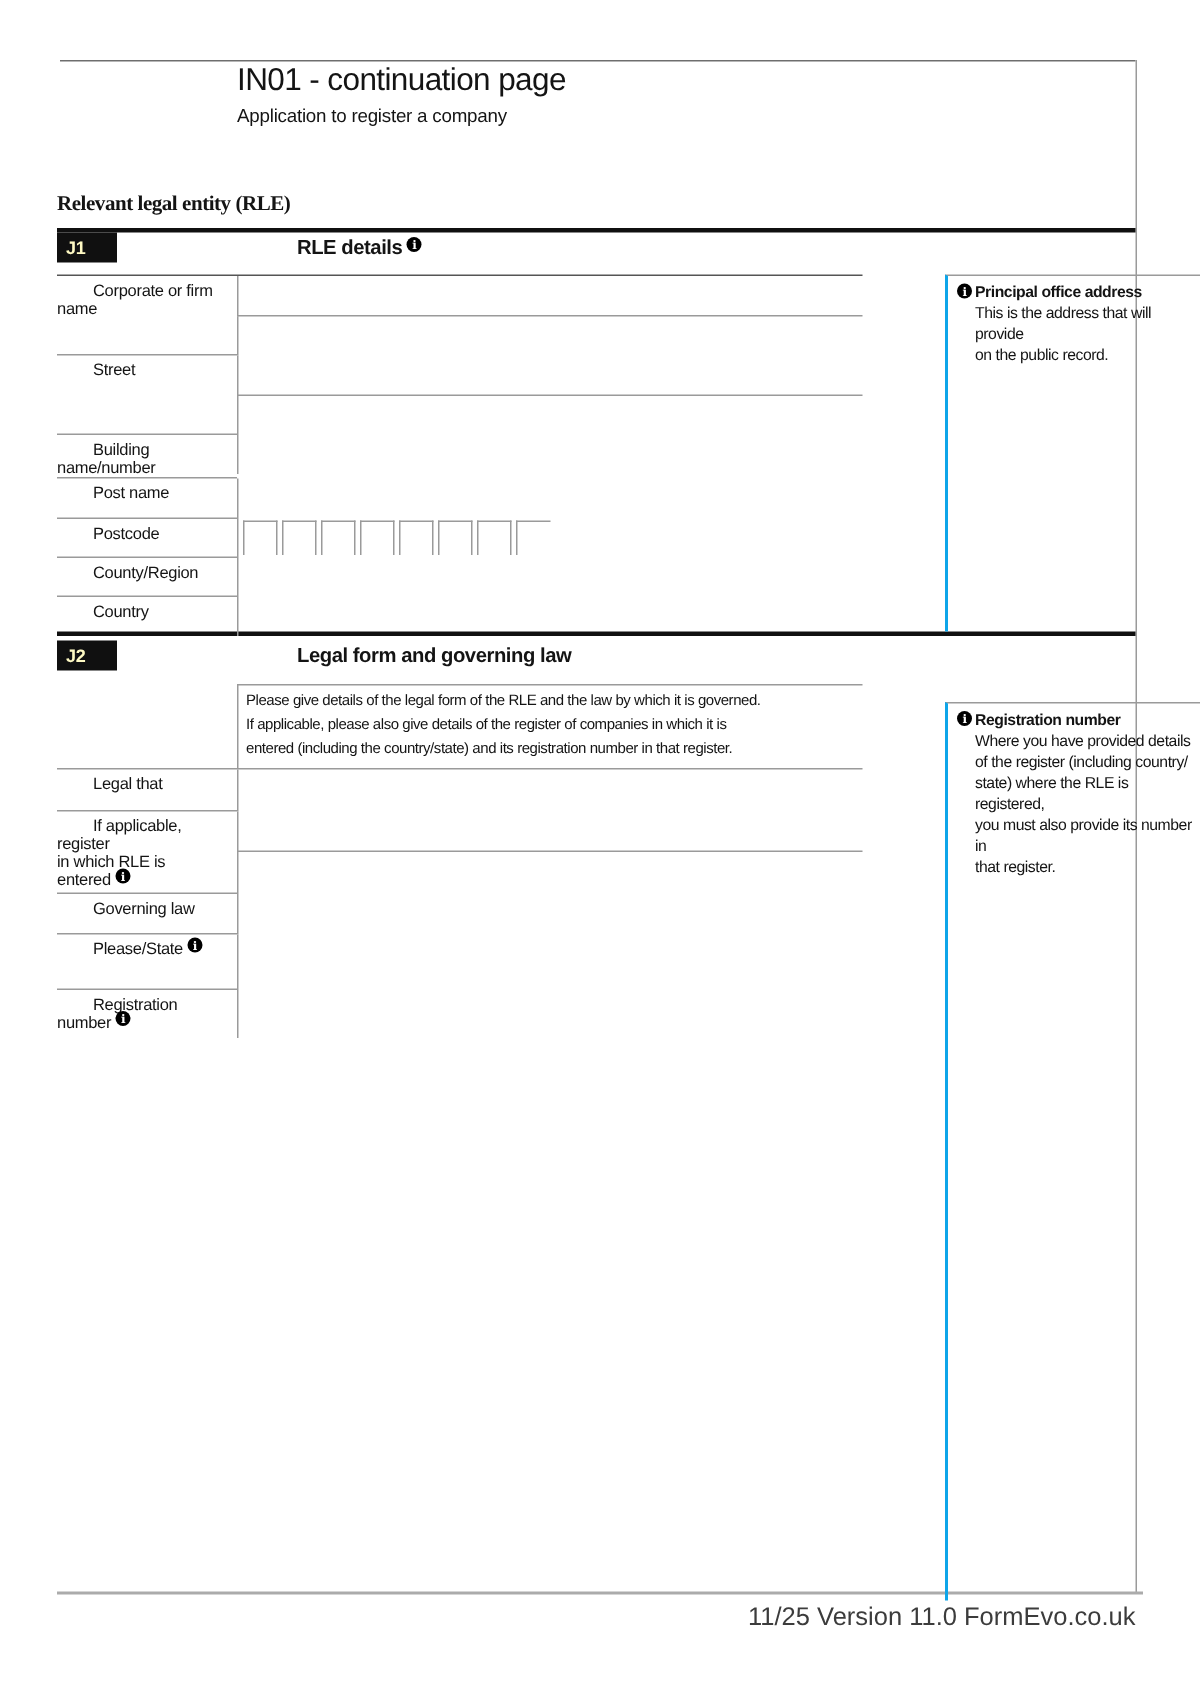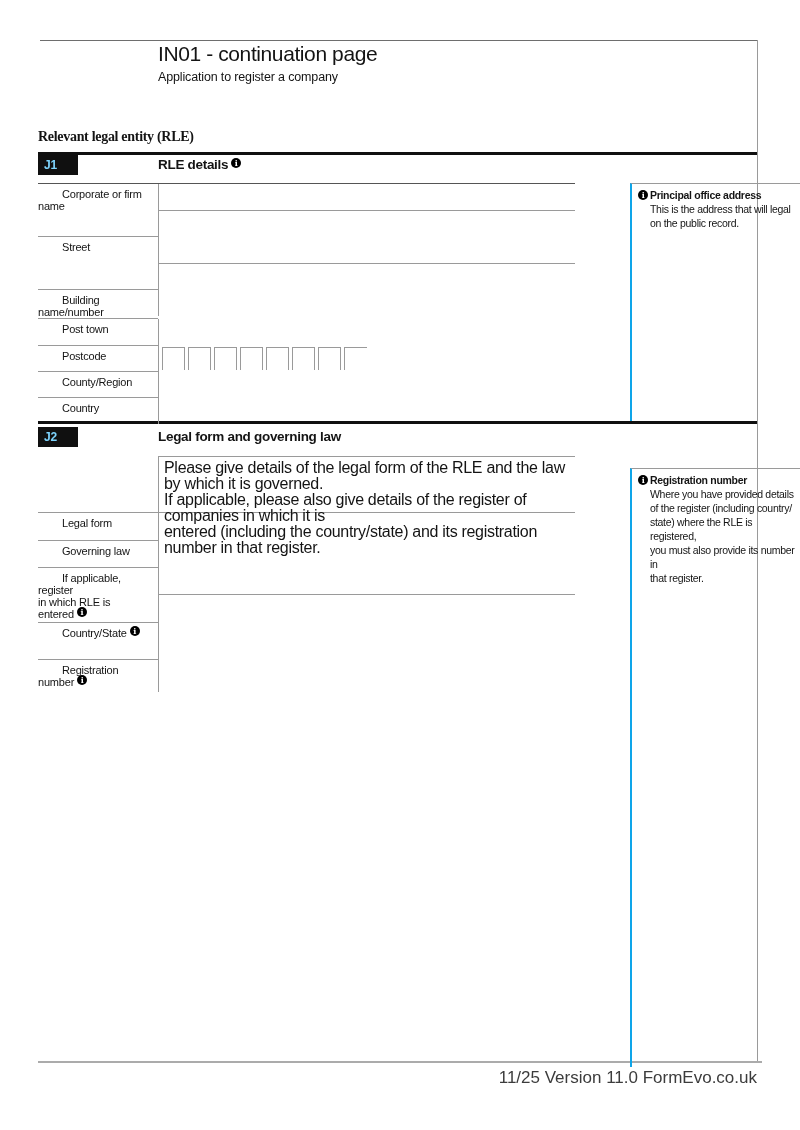--- a/index.html
+++ b/index.html
@@ -20,44 +20,44 @@
 
   
   .thick-rule{position:absolute;left:38px;width:719px;border-top:3px solid #101010;}
   .thick-j1{top:152px;} .thick-j2{top:421px;}
 
   
   .main{position:absolute;left:38px;top:155px;width:537px;}
   *{box-sizing:border-box;}
 
   .sec-header{display:flex;height:28px;}
-  .tab{width:40px;height:20px;background:#101010;color:#7dd3fc;font-size:12px;font-weight:bold;
+  .tab{width:40px;height:20px;background:#101010;color:#fef9c3;font-size:12px;font-weight:bold;
        padding:3px 0 0 6px;}
-  .sec-title{margin-left:80px;font-size:13.5px;font-weight:bold;padding-top:2px;letter-spacing:-0.3px;}
+  .sec-title{margin-left:120px;font-size:13.5px;font-weight:bold;padding-top:2px;letter-spacing:-0.3px;}
   .hline{border-top:1px solid #555;}
 
   .row{display:flex;}
   .row.closed > .lbl{border-bottom:1px solid #9a9a9a;}
   .lbl{width:120px;font-size:11px;padding:4px 8px 0 0;letter-spacing:-0.2px;}
   .lbl span.txt{white-space:pre-line;margin-left:24px;}
   .cells{width:417px;}
   .cell{height:26px;border-left:1px solid #9a9a9a;border-bottom:1px solid #9a9a9a;}
   .cell.t27{height:27px;} .cell.t28{height:28px;} .cell.t37{height:37px;} .cell.t32{height:32px;}
   .cell.open{border-bottom:none;}
 
   
   .pcrow{display:flex;padding-left:3px;padding-top:1px;gap:3px;}
   .pcbox{width:23px;height:23px;border:1px solid #9a9a9a;border-bottom:none;}
   .pcbox:last-child{border-right:none;}
 
   
   .introrow{display:flex;border-bottom:1px solid #9a9a9a;height:57px;}
   .introrow .spacer{width:120px;}
   .introbox{width:417px;border-left:1px solid #9a9a9a;border-top:1px solid #9a9a9a;
-            padding:3px 0 0 5px;font-size:16px;line-height:16px;letter-spacing:-0.3px;
+            padding:3px 0 0 5px;font-size:10px;line-height:16px;letter-spacing:-0.3px;
             white-space:pre-line;}
 
   
   .info{display:inline-block;width:10px;height:10px;border-radius:50%;background:#000;color:#fff;
         font-size:8px;line-height:10px;text-align:center;font-weight:bold;
         font-family:"DejaVu Serif",serif;}
   .sup{position:relative;top:-3px;margin-left:3px;}
 
   
   .note{position:absolute;left:583px;width:174px;border-left:2px solid #0ea5e9;
@@ -115,21 +115,21 @@
     </div>
 
     <div class="row closed">
       <div class="lbl"><span class="txt">Building name/number</span></div>
       <div class="cells">
         <div class="cell open"></div>
       </div>
     </div>
 
     <div class="row closed">
-      <div class="lbl"><span class="txt">Post town</span></div>
+      <div class="lbl"><span class="txt">Post name</span></div>
       <div class="cells">
         <div class="cell t27 open"></div>
       </div>
     </div>
 
     <div class="row closed">
       <div class="lbl"><span class="txt">Postcode</span></div>
       <div class="cells">
         <div class="cell open pcrow">
             <div class="pcbox"></div>
@@ -166,62 +166,62 @@
     </div>
 
     <div class="introrow">
       <div class="spacer"></div>
       <div class="introbox">Please give details of the legal form of the RLE and the law by which it is governed.
 If applicable, please also give details of the register of companies in which it is
 entered (including the country/state) and its registration number in that register.</div>
     </div>
 
     <div class="row closed">
-      <div class="lbl"><span class="txt">Legal form</span></div>
+      <div class="lbl"><span class="txt">Legal that</span></div>
       <div class="cells">
         <div class="cell t28 open"></div>
-      </div>
-    </div>
-
-    <div class="row closed">
-      <div class="lbl"><span class="txt">Governing law</span></div>
-      <div class="cells">
-        <div class="cell t27 open"></div>
       </div>
     </div>
 
     <div class="row closed">
       <div class="lbl"><span class="txt">If applicable, register
 in which RLE is
 entered</span><span class="info sup">i</span></div>
       <div class="cells">
         <div class="cell t27"></div>
         <div class="cell t28 open"></div>
       </div>
     </div>
 
     <div class="row closed">
-      <div class="lbl"><span class="txt">Country/State</span><span class="info sup">i</span></div>
+      <div class="lbl"><span class="txt">Governing law</span></div>
+      <div class="cells">
+        <div class="cell t27 open"></div>
+      </div>
+    </div>
+
+    <div class="row closed">
+      <div class="lbl"><span class="txt">Please/State</span><span class="info sup">i</span></div>
       <div class="cells">
         <div class="cell t37 open"></div>
       </div>
     </div>
 
     <div class="row">
       <div class="lbl"><span class="txt">Registration number</span><span class="info sup">i</span></div>
       <div class="cells">
         <div class="cell t32 open"></div>
       </div>
     </div>
 
   </div>
 
   <div class="note note1">
     <div><span class="info nicon">i</span><span class="ntitle">Principal office address</span></div>
-    <div class="nbody">This is the address that will legal
+    <div class="nbody">This is the address that will provide
 on the public record.</div>
   </div>
 
   <div class="note note2">
     <div><span class="info nicon">i</span><span class="ntitle">Registration number</span></div>
     <div class="nbody">Where you have provided details
 of the register (including country/
 state) where the RLE is registered,
 you must also provide its number in
 that register.</div>

